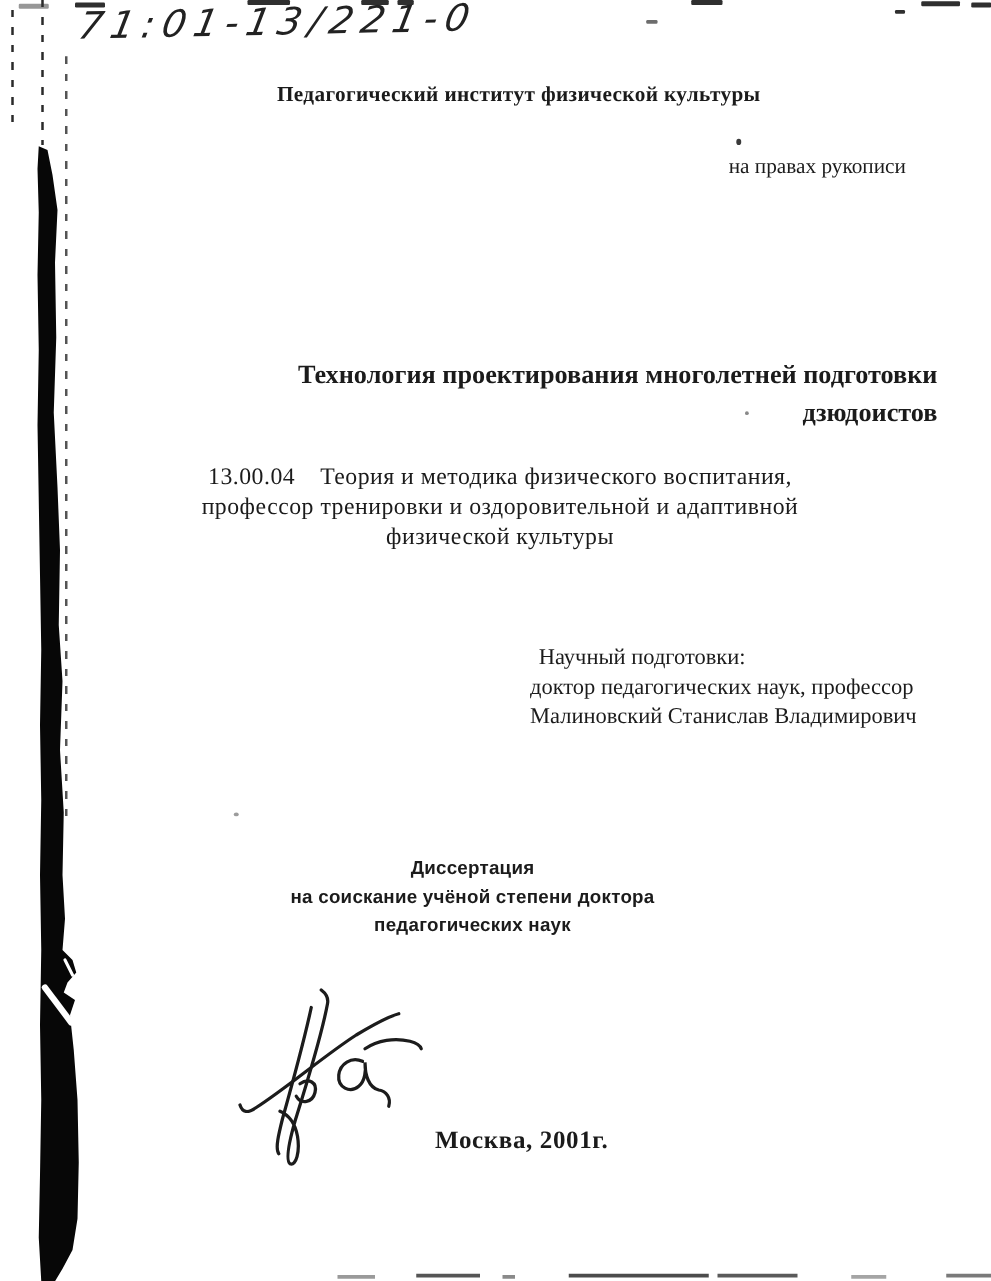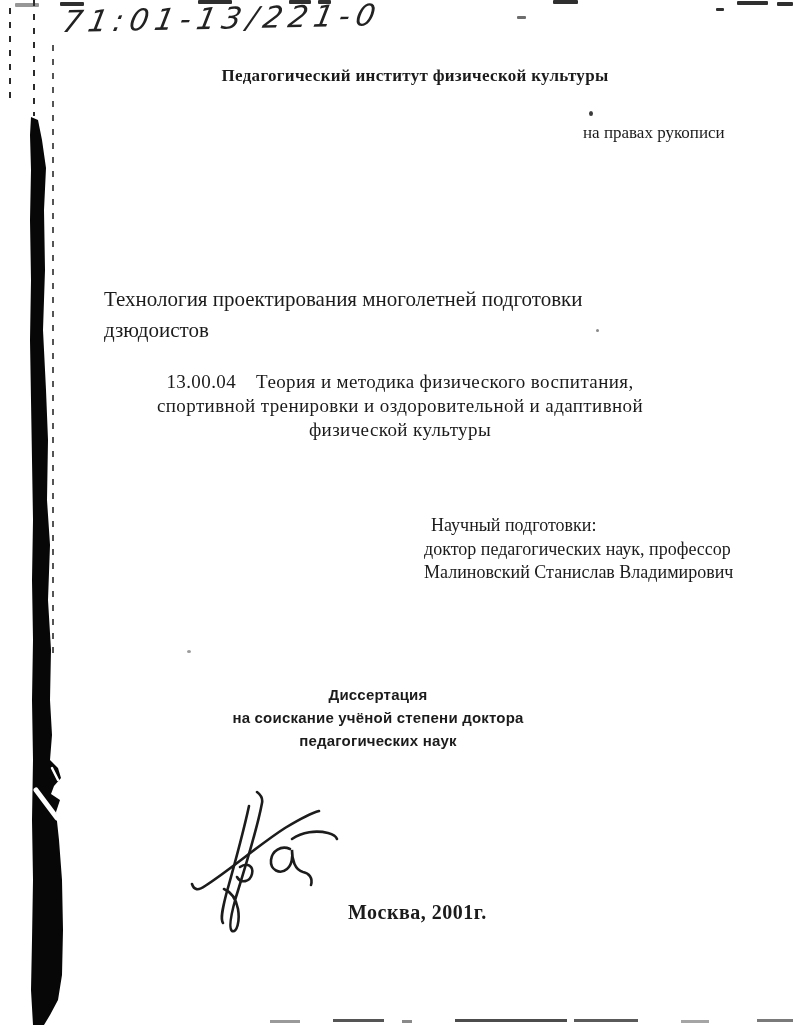--- a/index.html
+++ b/index.html
@@ -29,21 +29,21 @@
     position:absolute;left:583px;top:123px;width:200px;
     font-size:17px;white-space:nowrap;
   }
   .author{
     position:absolute;left:107px;top:167px;width:650px;
     text-align:center;font-weight:bold;font-size:20px;letter-spacing:1px;
     white-space:nowrap;
   }
   .title-block{
     position:absolute;left:104px;top:284px;width:646px;
-    text-align:left;font-weight:normal;font-size:21px;line-height:31px;
+    text-align:right;font-weight:bold;font-size:21px;line-height:31px;
   }
   .specialty-block{
     position:absolute;left:75px;top:370px;width:650px;
     text-align:center;font-size:19px;line-height:24px;letter-spacing:.4px;
   }
   .specialty-code{margin-right:20px;}
   .consultant-block{
     position:absolute;left:424px;top:514px;width:320px;
     font-size:18px;line-height:23.5px;
   }
@@ -121,21 +121,21 @@
   <div class="manuscript-note">на правах рукописи</div>
 
 
   <div class="title-block">
     <div>Технология проектирования многолетней подготовки</div>
     <div>дзюдоистов</div>
   </div>
 
   <div class="specialty-block">
     <div><span class="specialty-code">13.00.04</span><span>Теория и методика физического воспитания,</span></div>
-    <div>спортивной тренировки и оздоровительной и адаптивной</div>
+    <div>профессор тренировки и оздоровительной и адаптивной</div>
     <div>физической культуры</div>
   </div>
 
   <div class="consultant-block">
     <div class="first">Научный подготовки:</div>
     <div>доктор педагогических наук, профессор</div>
     <div>Малиновский Станислав Владимирович</div>
   </div>
 
   <div class="dissertation-block">

